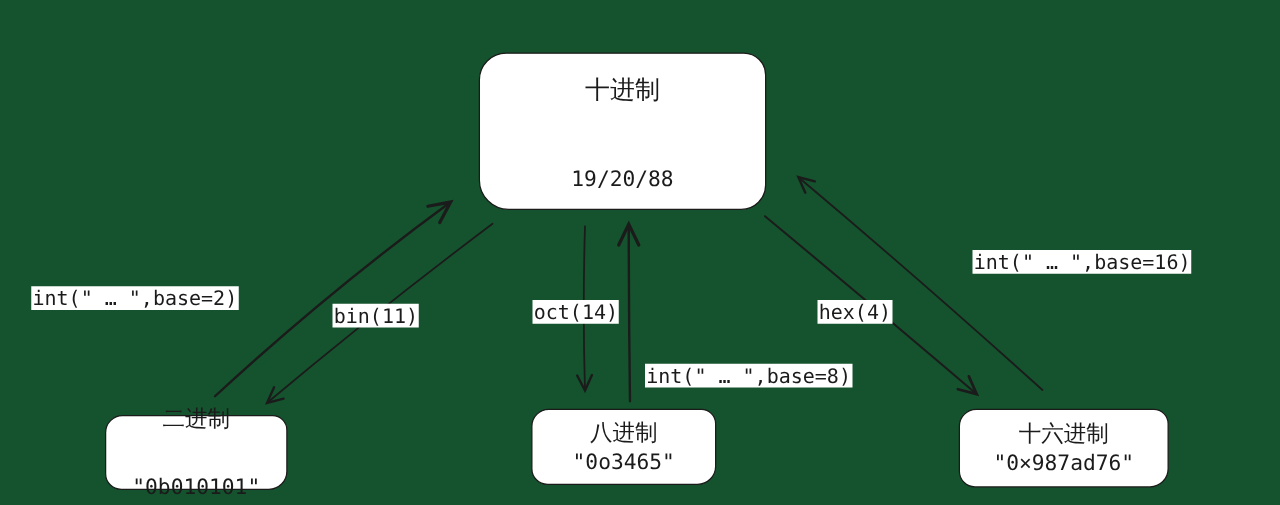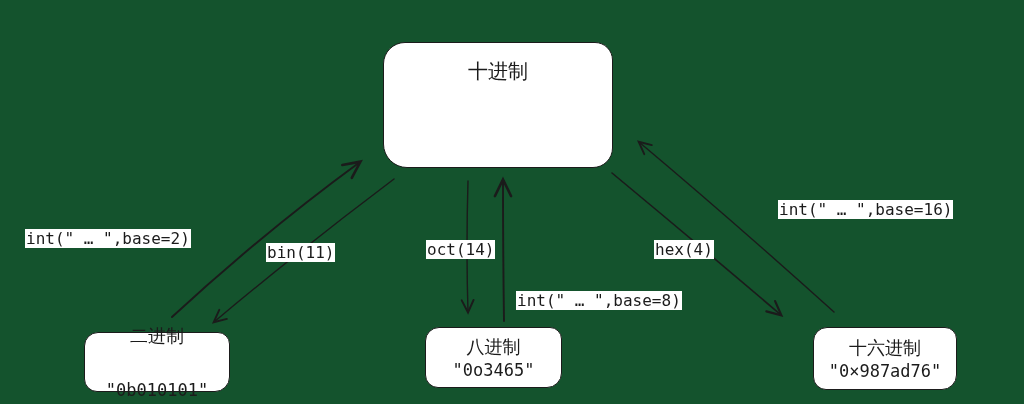--- a/index.html
+++ b/index.html
@@ -27,22 +27,22 @@
     justify-content:space-between;
     padding:16px 0 13px 0;
   }
   .node-small{
     border-radius:14px 12px 15px 13px;
     justify-content:center;
     gap:2px;
     padding:4px 0 3px 0;
   }
   .node-binary{left:84px;top:332px;width:146px;height:60px;gap:32px;}
-  .node-octal{left:425px;top:327px;width:137px;height:61px;}
-  .node-hex{left:767px;top:327px;width:144px;height:63px;margin-left:46px;}
+  .node-octal{left:425px;top:327px;width:148px;height:61px;}
+  .node-hex{left:767px;top:327px;width:168px;height:63px;}
   .node-title{
     font-size:18px;line-height:1.25;
     font-family:"DejaVu Sans",sans-serif;
   }
   .node-decimal .node-title{font-size:20px;}
   .node-value{
     font-family:"DejaVu Sans Mono","Liberation Mono",monospace;
     font-size:17px;line-height:1.2;
   }
   .edge-label{
@@ -80,20 +80,21 @@
 
     <path d="M504,321 Q503,250 503,180" stroke-width="1.9" marker-end="url(#ah)"></path>
 
     <path d="M612,173 Q700,246 781,315" stroke-width="1.6" marker-end="url(#ah)"></path>
 
     <path d="M834,312 Q733,221 639,142" stroke-width="1.4" marker-end="url(#ah)"></path>
   </svg>
 
   <div class="node node-decimal">
     <div class="node-title">十进制</div>
+    <div class="node-value">19/20/88</div>
   </div>
 
   <div class="node node-small node-binary">
     <div class="node-title">二进制</div>
     <div class="node-value">"0b010101"</div>
   </div>
 
   <div class="node node-small node-octal">
     <div class="node-title">八进制</div>
     <div class="node-value">"0o3465"</div>

